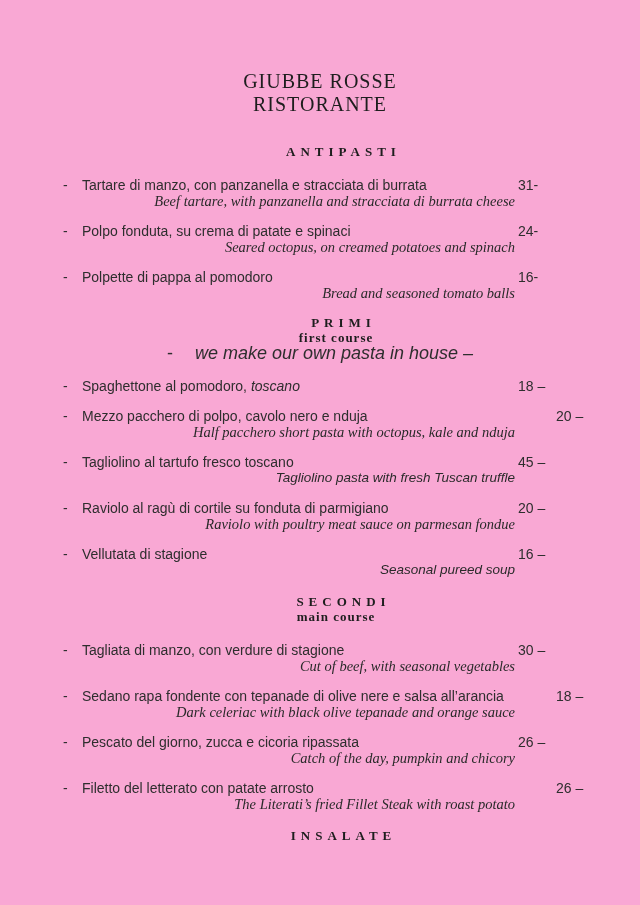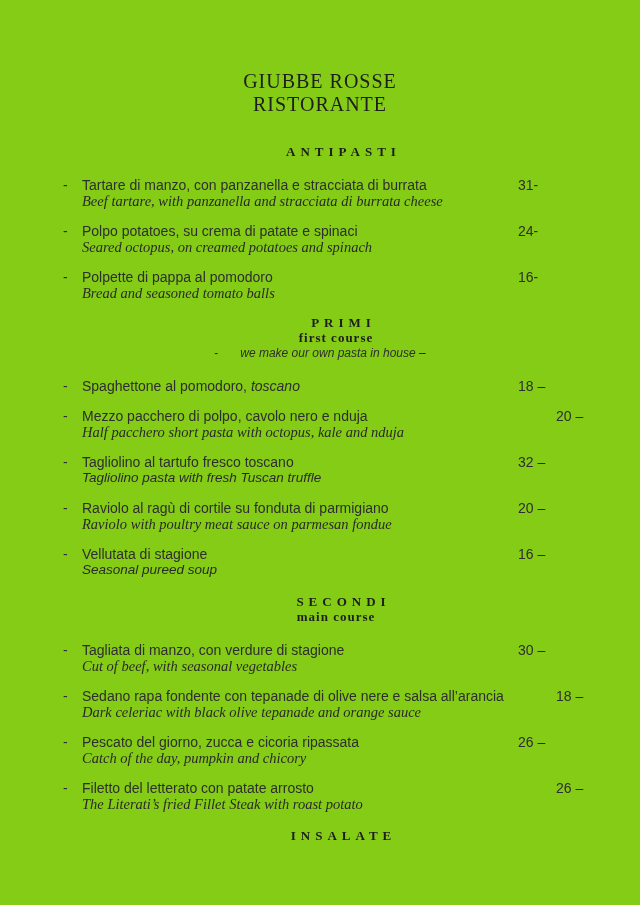--- a/index.html
+++ b/index.html
@@ -5,21 +5,21 @@
   html, body {
     margin: 0;
     padding: 0;
     background: #ffffff;
   }
   .page {
     position: relative;
     width: 640px;
     height: 905px;
     margin: 0 auto;
-    background: #84cc16;
+    background: #f9a8d4;
     color: #222222;
     overflow: hidden;
     box-sizing: border-box;
     padding-top: 70px;
     font-family: "Liberation Sans", sans-serif;
   }
   
   .title-block {
     text-align: center;
     margin-bottom: 28px;
@@ -49,21 +49,21 @@
     font-weight: bold;
     font-size: 13px;
     line-height: 15px;
     letter-spacing: 1px;
     color: #1e1e1e;
     padding-left: 32px;
   }
   .section-note {
     text-align: center;
     font-style: italic;
-    font-size: 12px;
+    font-size: 18px;
     line-height: 17px;
     color: #2e2e2e;
   }
   .section-note .note-dash {
     display: inline-block;
     margin-right: 22px;
     font-style: normal;
   }
   .mt-antipasti { margin-top: 0; }
   .mt-primi    { margin-top: 14px; }
@@ -92,20 +92,21 @@
   }
   .item-name {
     color: #2e2e2e;
   }
   .item-name .italic-part {
     font-style: italic;
   }
   .item-translation {
     color: #2a2a2a;
     font-style: italic;
+    text-align: right;
   }
   .item-translation.serif {
     font-family: "Liberation Serif", serif;
     font-size: 14.5px;
   }
   .item-translation.sans {
     font-family: "Liberation Sans", sans-serif;
     font-size: 13.5px;
   }
   .item .price {
@@ -135,21 +136,21 @@
 
       <div class="item">
         <span class="dash">-</span>
         <div class="item-name">Tartare di manzo, con panzanella e stracciata di burrata</div>
         <div class="item-translation serif">Beef tartare, with panzanella and stracciata di burrata cheese</div>
         <span class="price">31-</span>
       </div>
 
       <div class="item">
         <span class="dash">-</span>
-        <div class="item-name">Polpo potatoes, su crema di patate e spinaci</div>
+        <div class="item-name">Polpo fonduta, su crema di patate e spinaci</div>
         <div class="item-translation serif">Seared octopus, on creamed potatoes and spinach</div>
         <span class="price">24-</span>
       </div>
 
       <div class="item">
         <span class="dash">-</span>
         <div class="item-name">Polpette di pappa al pomodoro</div>
         <div class="item-translation serif">Bread and seasoned tomato balls</div>
         <span class="price">16-</span>
       </div>
@@ -175,21 +176,21 @@
         <span class="dash">-</span>
         <div class="item-name">Mezzo pacchero di polpo, cavolo nero e nduja</div>
         <div class="item-translation serif">Half pacchero short pasta with octopus, kale and nduja</div>
         <span class="price">20 –</span>
       </div>
 
       <div class="item">
         <span class="dash">-</span>
         <div class="item-name">Tagliolino al tartufo fresco toscano</div>
         <div class="item-translation sans">Tagliolino pasta with fresh Tuscan truffle</div>
-        <span class="price">32 –</span>
+        <span class="price">45 –</span>
       </div>
 
       <div class="item">
         <span class="dash">-</span>
         <div class="item-name">Raviolo al ragù di cortile su fonduta di parmigiano</div>
         <div class="item-translation serif">Raviolo with poultry meat sauce on parmesan fondue</div>
         <span class="price">20 –</span>
       </div>
 
       <div class="item">

